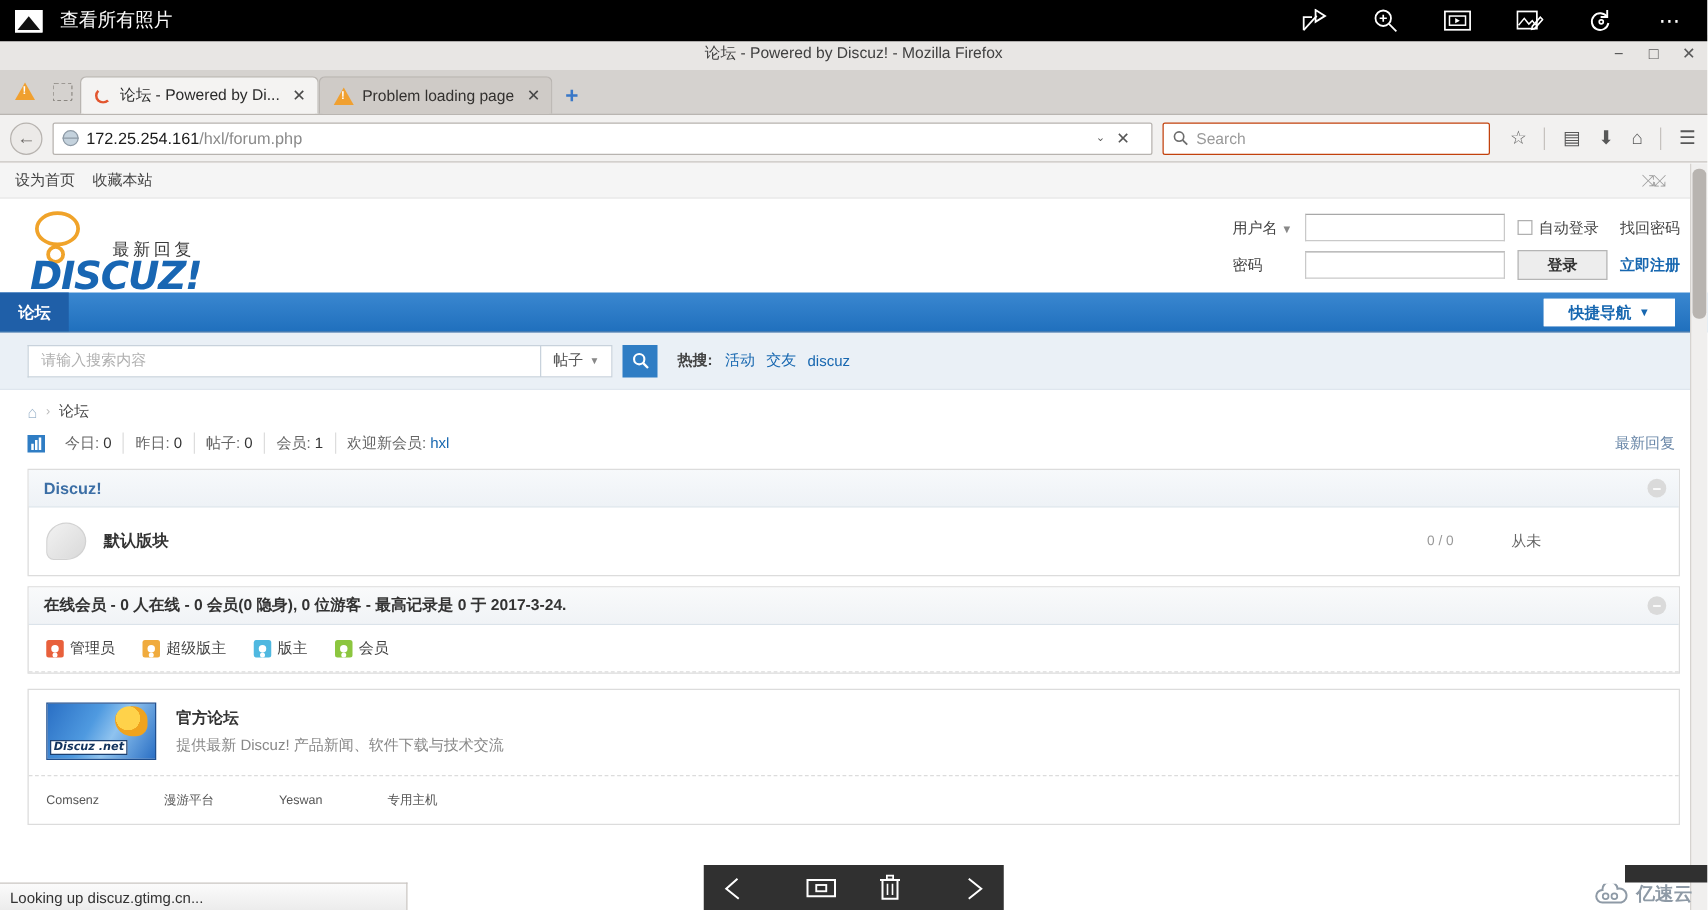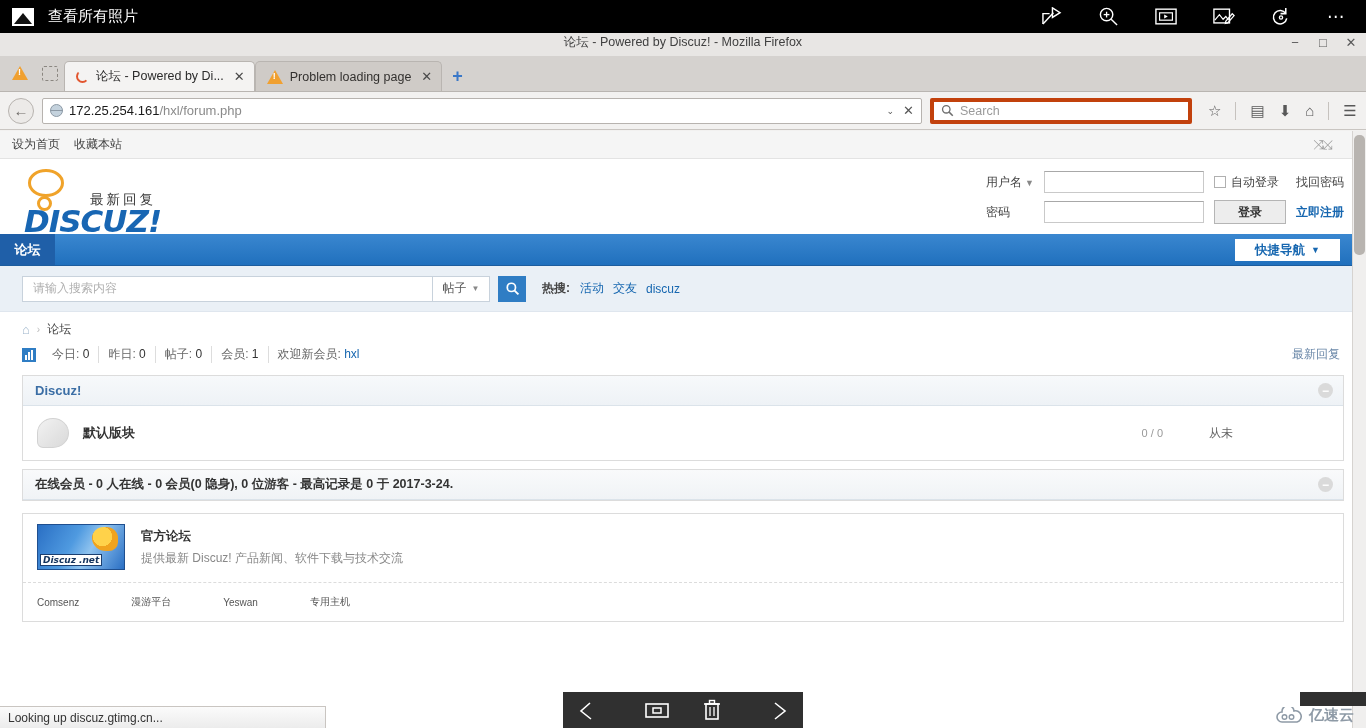--- a/index.html
+++ b/index.html
@@ -85,37 +85,37 @@
   }
   .nav-back {
     width: 26px; height: 26px; border-radius: 50%;
     border: 1px solid #b7b3af; background: #eceaE8;
     display: flex; align-items: center; justify-content: center;
     color: #6d6a67; font-size: 15px;
   }
   .urlbar {
     flex: 0 0 auto; width: 880px; height: 26px;
     background: #fff; border: 1px solid #b7b3af; border-radius: 2px;
-    display: flex; align-items: center; padding: 0 4px 0 7px; gap: 6px;
+    display: flex; align-items: center; padding: 0 14px 0 7px; gap: 6px;
   }
   .globe {
     width: 13px; height: 13px; border-radius: 50%;
     border: 1px solid #8d9aa6; background: #c4d2dd; flex: 0 0 auto;
     position: relative;
   }
   .globe::after{
     content:""; position:absolute; left:-1px; top:5px; width:13px; height:1px; background:#8d9aa6;
   }
   .url-text { flex: 1; font-size: 13px; color: #8a8a8a; white-space: nowrap; }
   .url-text b { color: #1a1a1a; font-weight: normal; }
   .url-caret { color: #565656; font-size: 9px; }
   .url-stop { color: #565656; font-size: 13px; padding: 0 3px; }
   .searchbar {
     flex: 0 0 auto; width: 262px; height: 26px;
-    background: #fff; border: 4px solid #c2410c; border-radius: 2px;
+    background: #fff; border: 1px solid #c2410c; border-radius: 2px;
     display: flex; align-items: center; gap: 6px; padding: 0 7px;
     font-size: 12.5px; color: #9a9a9a;
   }
   .nav-icons { display: flex; align-items: center; gap: 14px; margin-left: 8px; color: #585858; }
   .nav-ic { font-size: 15px; line-height: 1; }
   .nav-sep { width: 1px; height: 18px; background: #c6c2be; }
 
   
   .page {
     position: absolute; left: 0; top: 103px; width: 1366px; height: 597px;
@@ -529,20 +529,38 @@
           <span class="forum-name">默认版块</span>
           <span class="forum-count">0 / 0</span>
           <span class="forum-last">从未</span>
         </div>
       </div>
 
       <div class="panel">
         <div class="panel-head plain">
           <span>在线会员 - 0 人在线 - 0 会员(0 隐身), 0 位游客 - 最高记录是 0 于 2017-3-24.</span>
           <span class="collapse-btn">−</span>
+        </div>
+        <div class="legend-row">
+          <div class="legend">
+            <span class="legend-ic" style="background:#e8603c"></span>
+            <span>管理员</span>
+          </div>
+          <div class="legend">
+            <span class="legend-ic" style="background:#f0ab3d"></span>
+            <span>超级版主</span>
+          </div>
+          <div class="legend">
+            <span class="legend-ic" style="background:#4fb8e0"></span>
+            <span>版主</span>
+          </div>
+          <div class="legend">
+            <span class="legend-ic" style="background:#8cc63f"></span>
+            <span>会员</span>
+          </div>
         </div>
       </div>
 
       <div class="footer-panel">
         <div class="promo-row">
           <div class="promo-img">
             <span class="tagbox">Discuz .net</span>
           </div>
           <div>
             <div class="promo-title">官方论坛</div>

